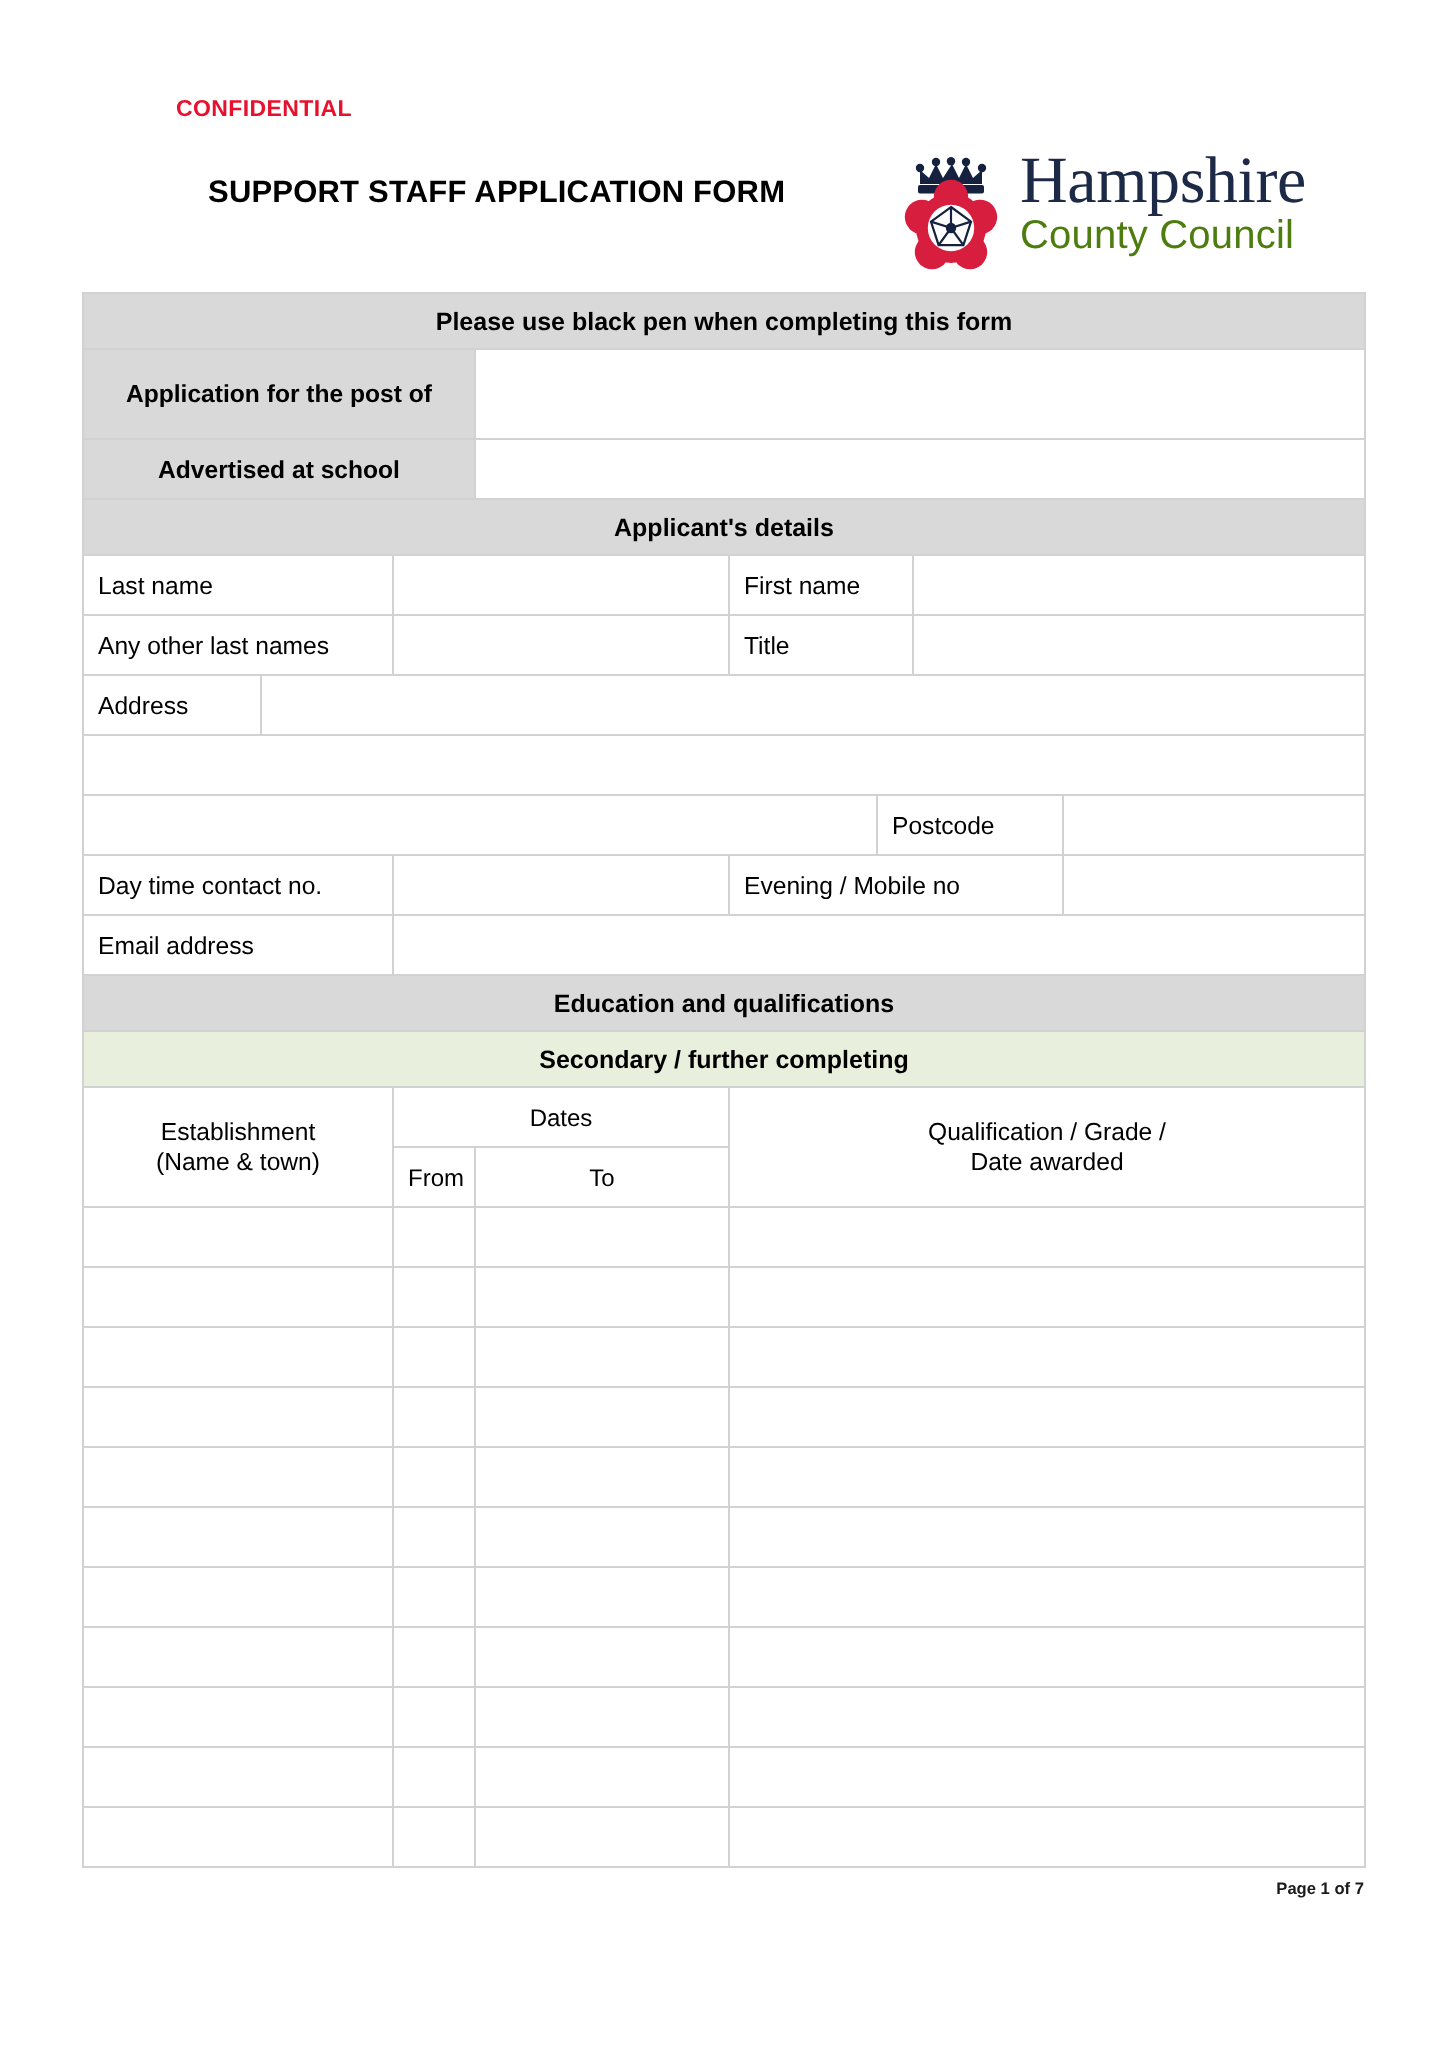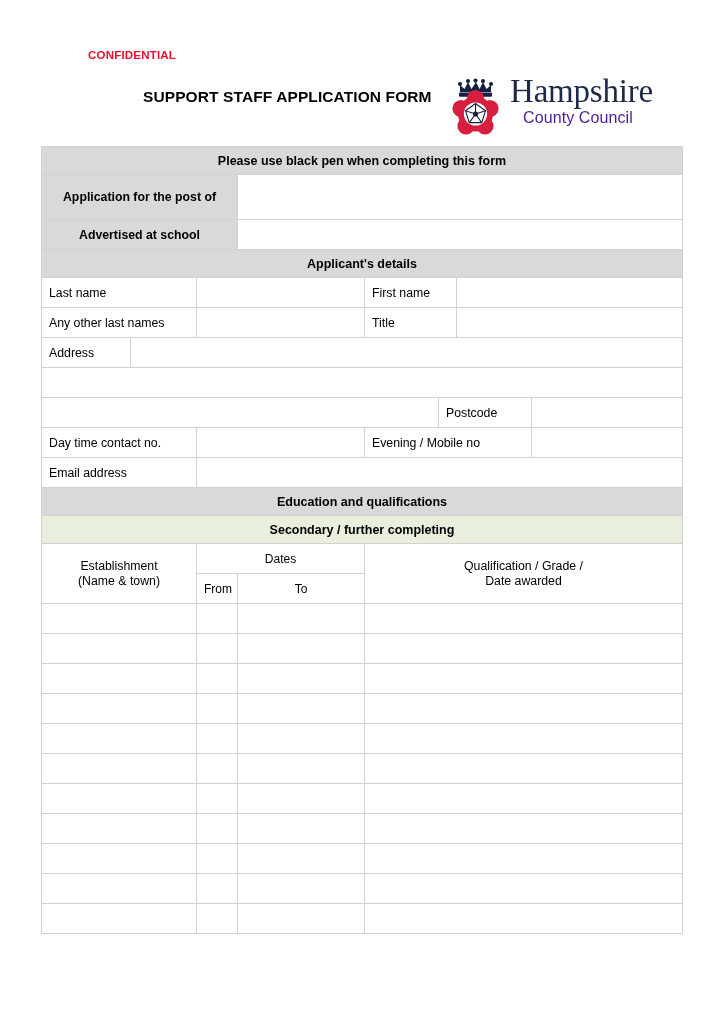--- a/index.html
+++ b/index.html
@@ -34,21 +34,20 @@
     color: #e8112d;
   }
   .form-title {
     position: absolute;
     left: 104px;
     top: 88px;
     font-size: 15.5px;
     font-weight: bold;
     letter-spacing: 0.1px;
     color: #000000;
-    margin-left: 39px;
   }
 
   
   .logo {
     position: absolute;
     left: 452px;
     top: 72px;
     width: 228px;
     height: 68px;
   }
@@ -71,26 +70,26 @@
   .logo-line1 {
     position: absolute;
     left: 0; top: 0px;
     font-size: 33px;
     line-height: 38px;
     letter-spacing: -0.2px;
     white-space: nowrap;
   }
   .logo-line2 {
     position: absolute;
-    left: 13px; top: 33px;
+    left: 0; top: 33px;
     font-family: "Liberation Sans", sans-serif;
-    font-size: 16px;
+    font-size: 20px;
     line-height: 26px;
     letter-spacing: 0.1px;
-    color: #4c1d95;
+    color: #4d7c0f;
     white-space: nowrap;
   }
 
   
   .form-table {
     position: absolute;
     left: 41px;
     top: 146px;
     width: 641px;
     border-collapse: collapse;
@@ -343,15 +342,16 @@
     <tr class="blank-row">
       <td colspan="2"></td>
       <td></td>
       <td colspan="2"></td>
       <td colspan="5"></td>
     </tr>
   </tbody>
     </table>
 
   <div class="footer">
+    <span class="fline"><span>Page </span><span>1</span><span> of </span><span>7</span></span>
   </div>
 
 </div>
 
 </body></html>

